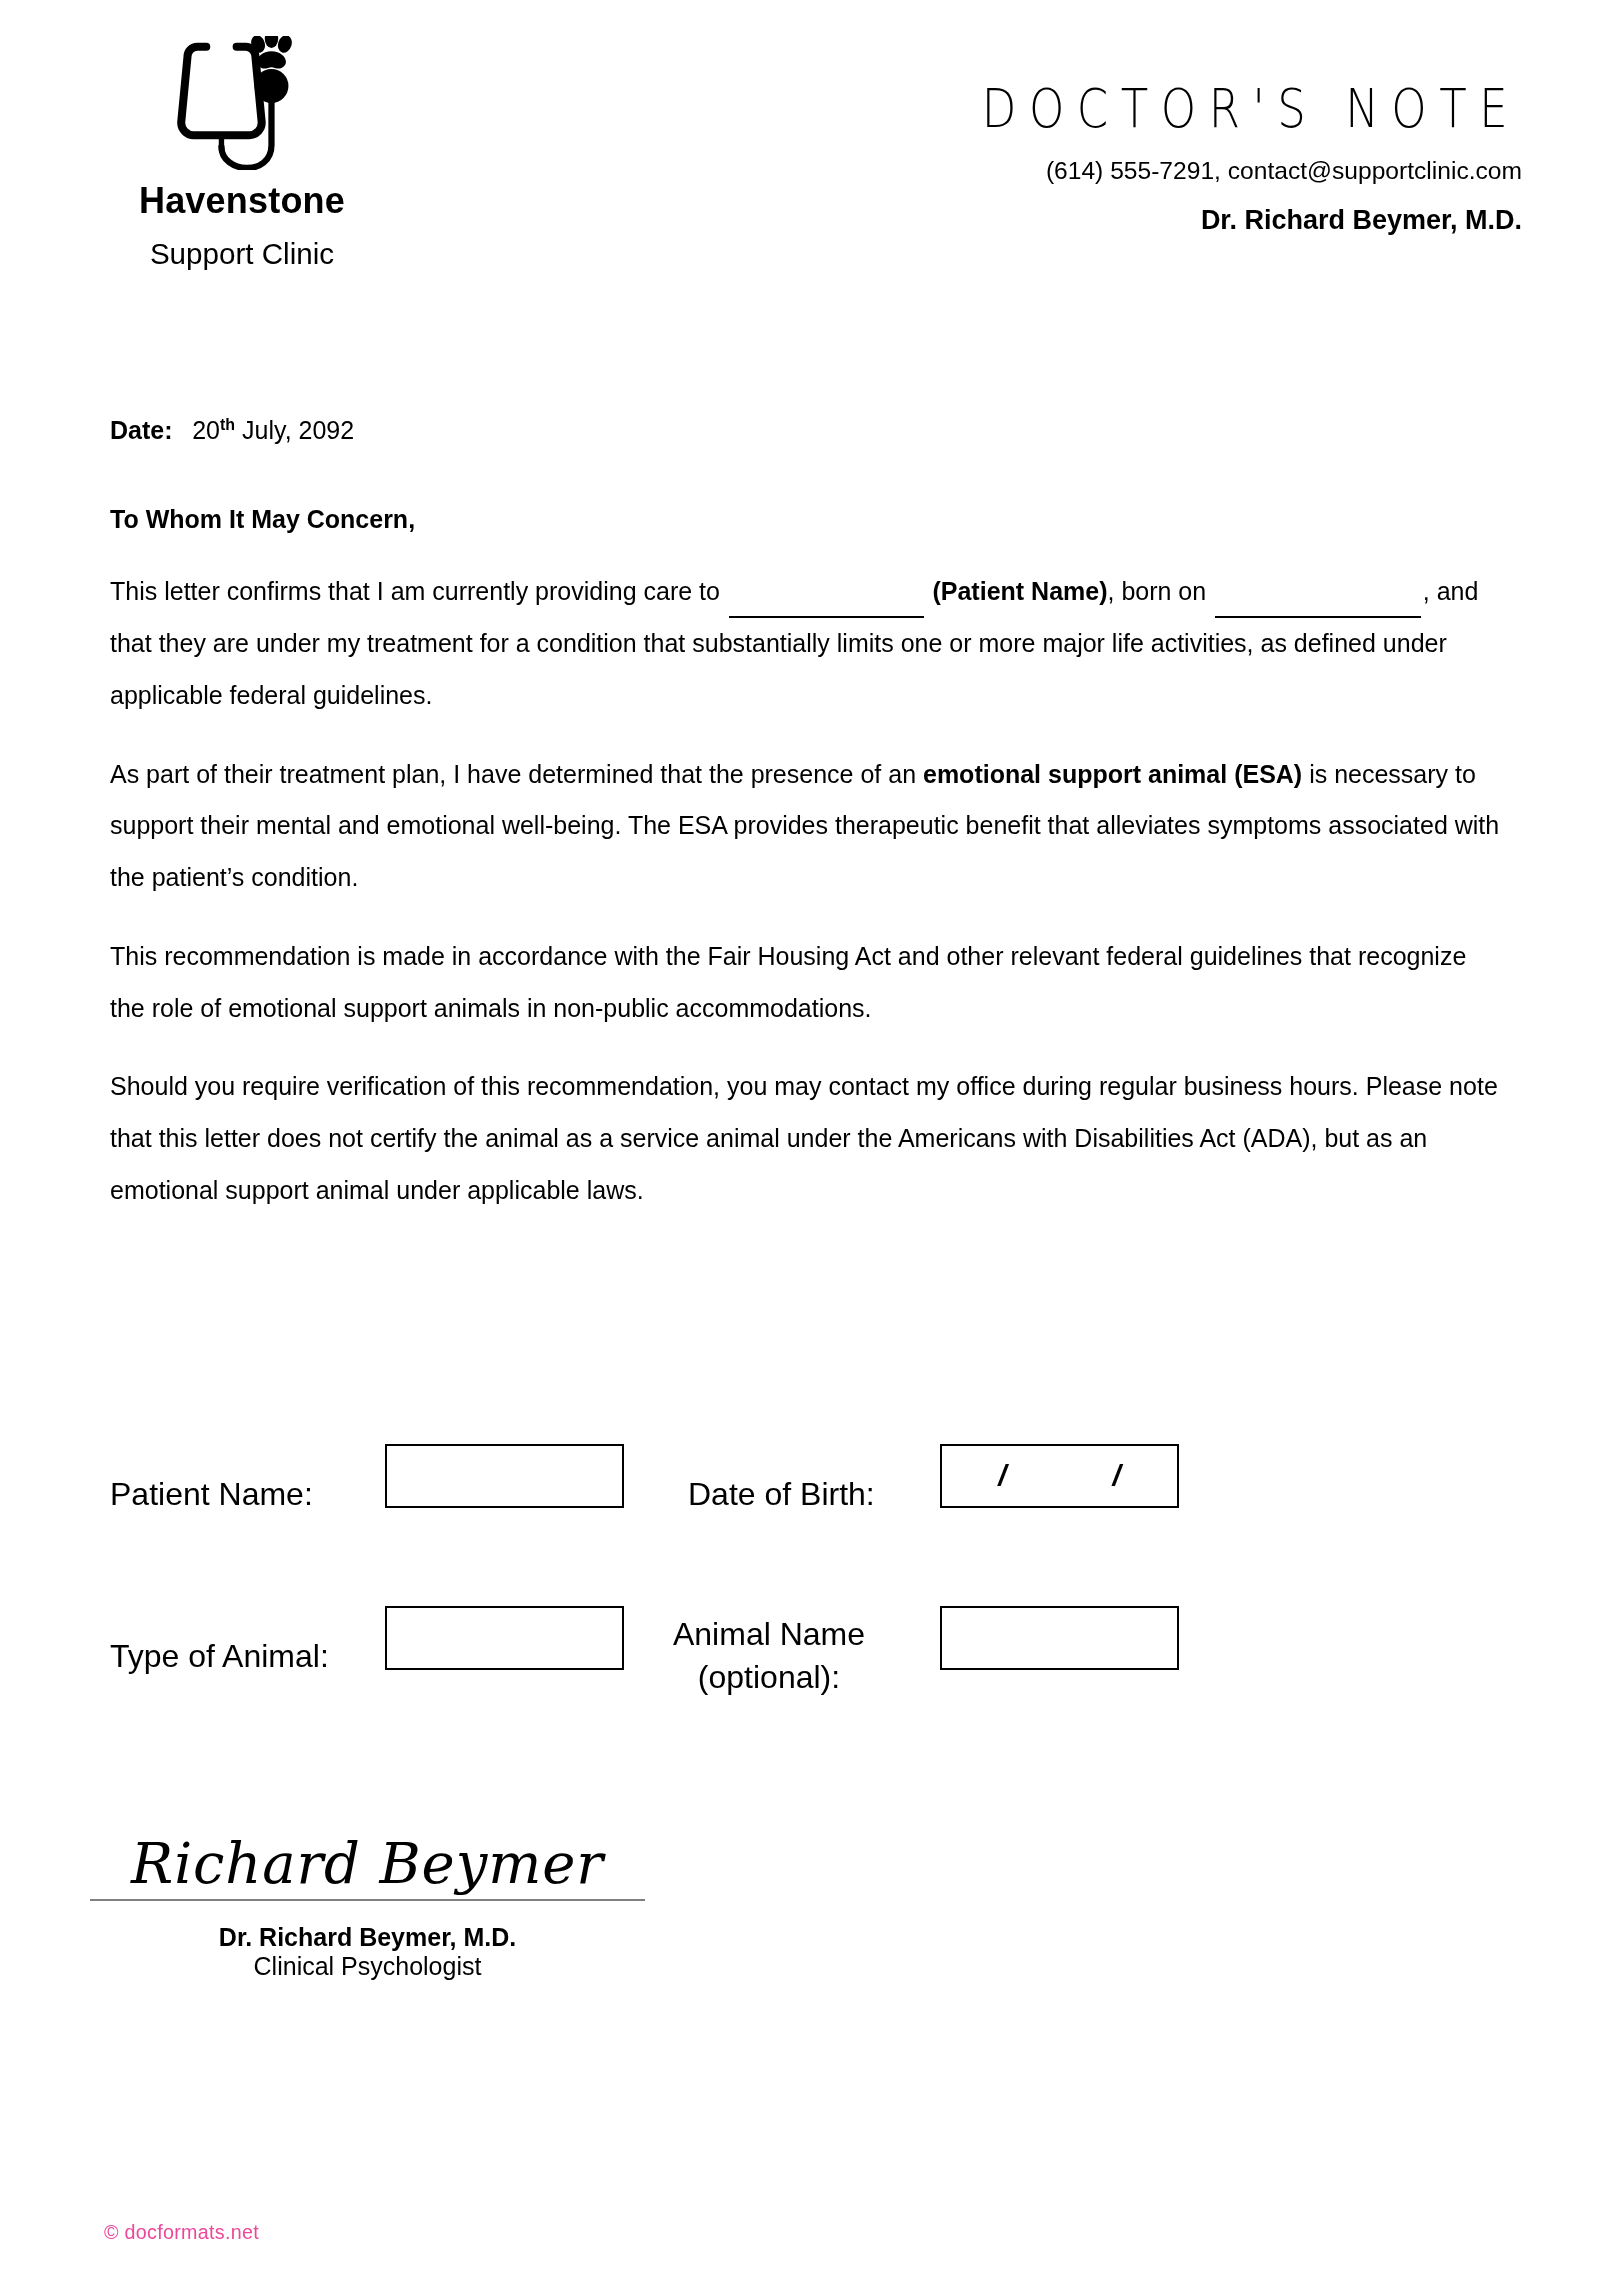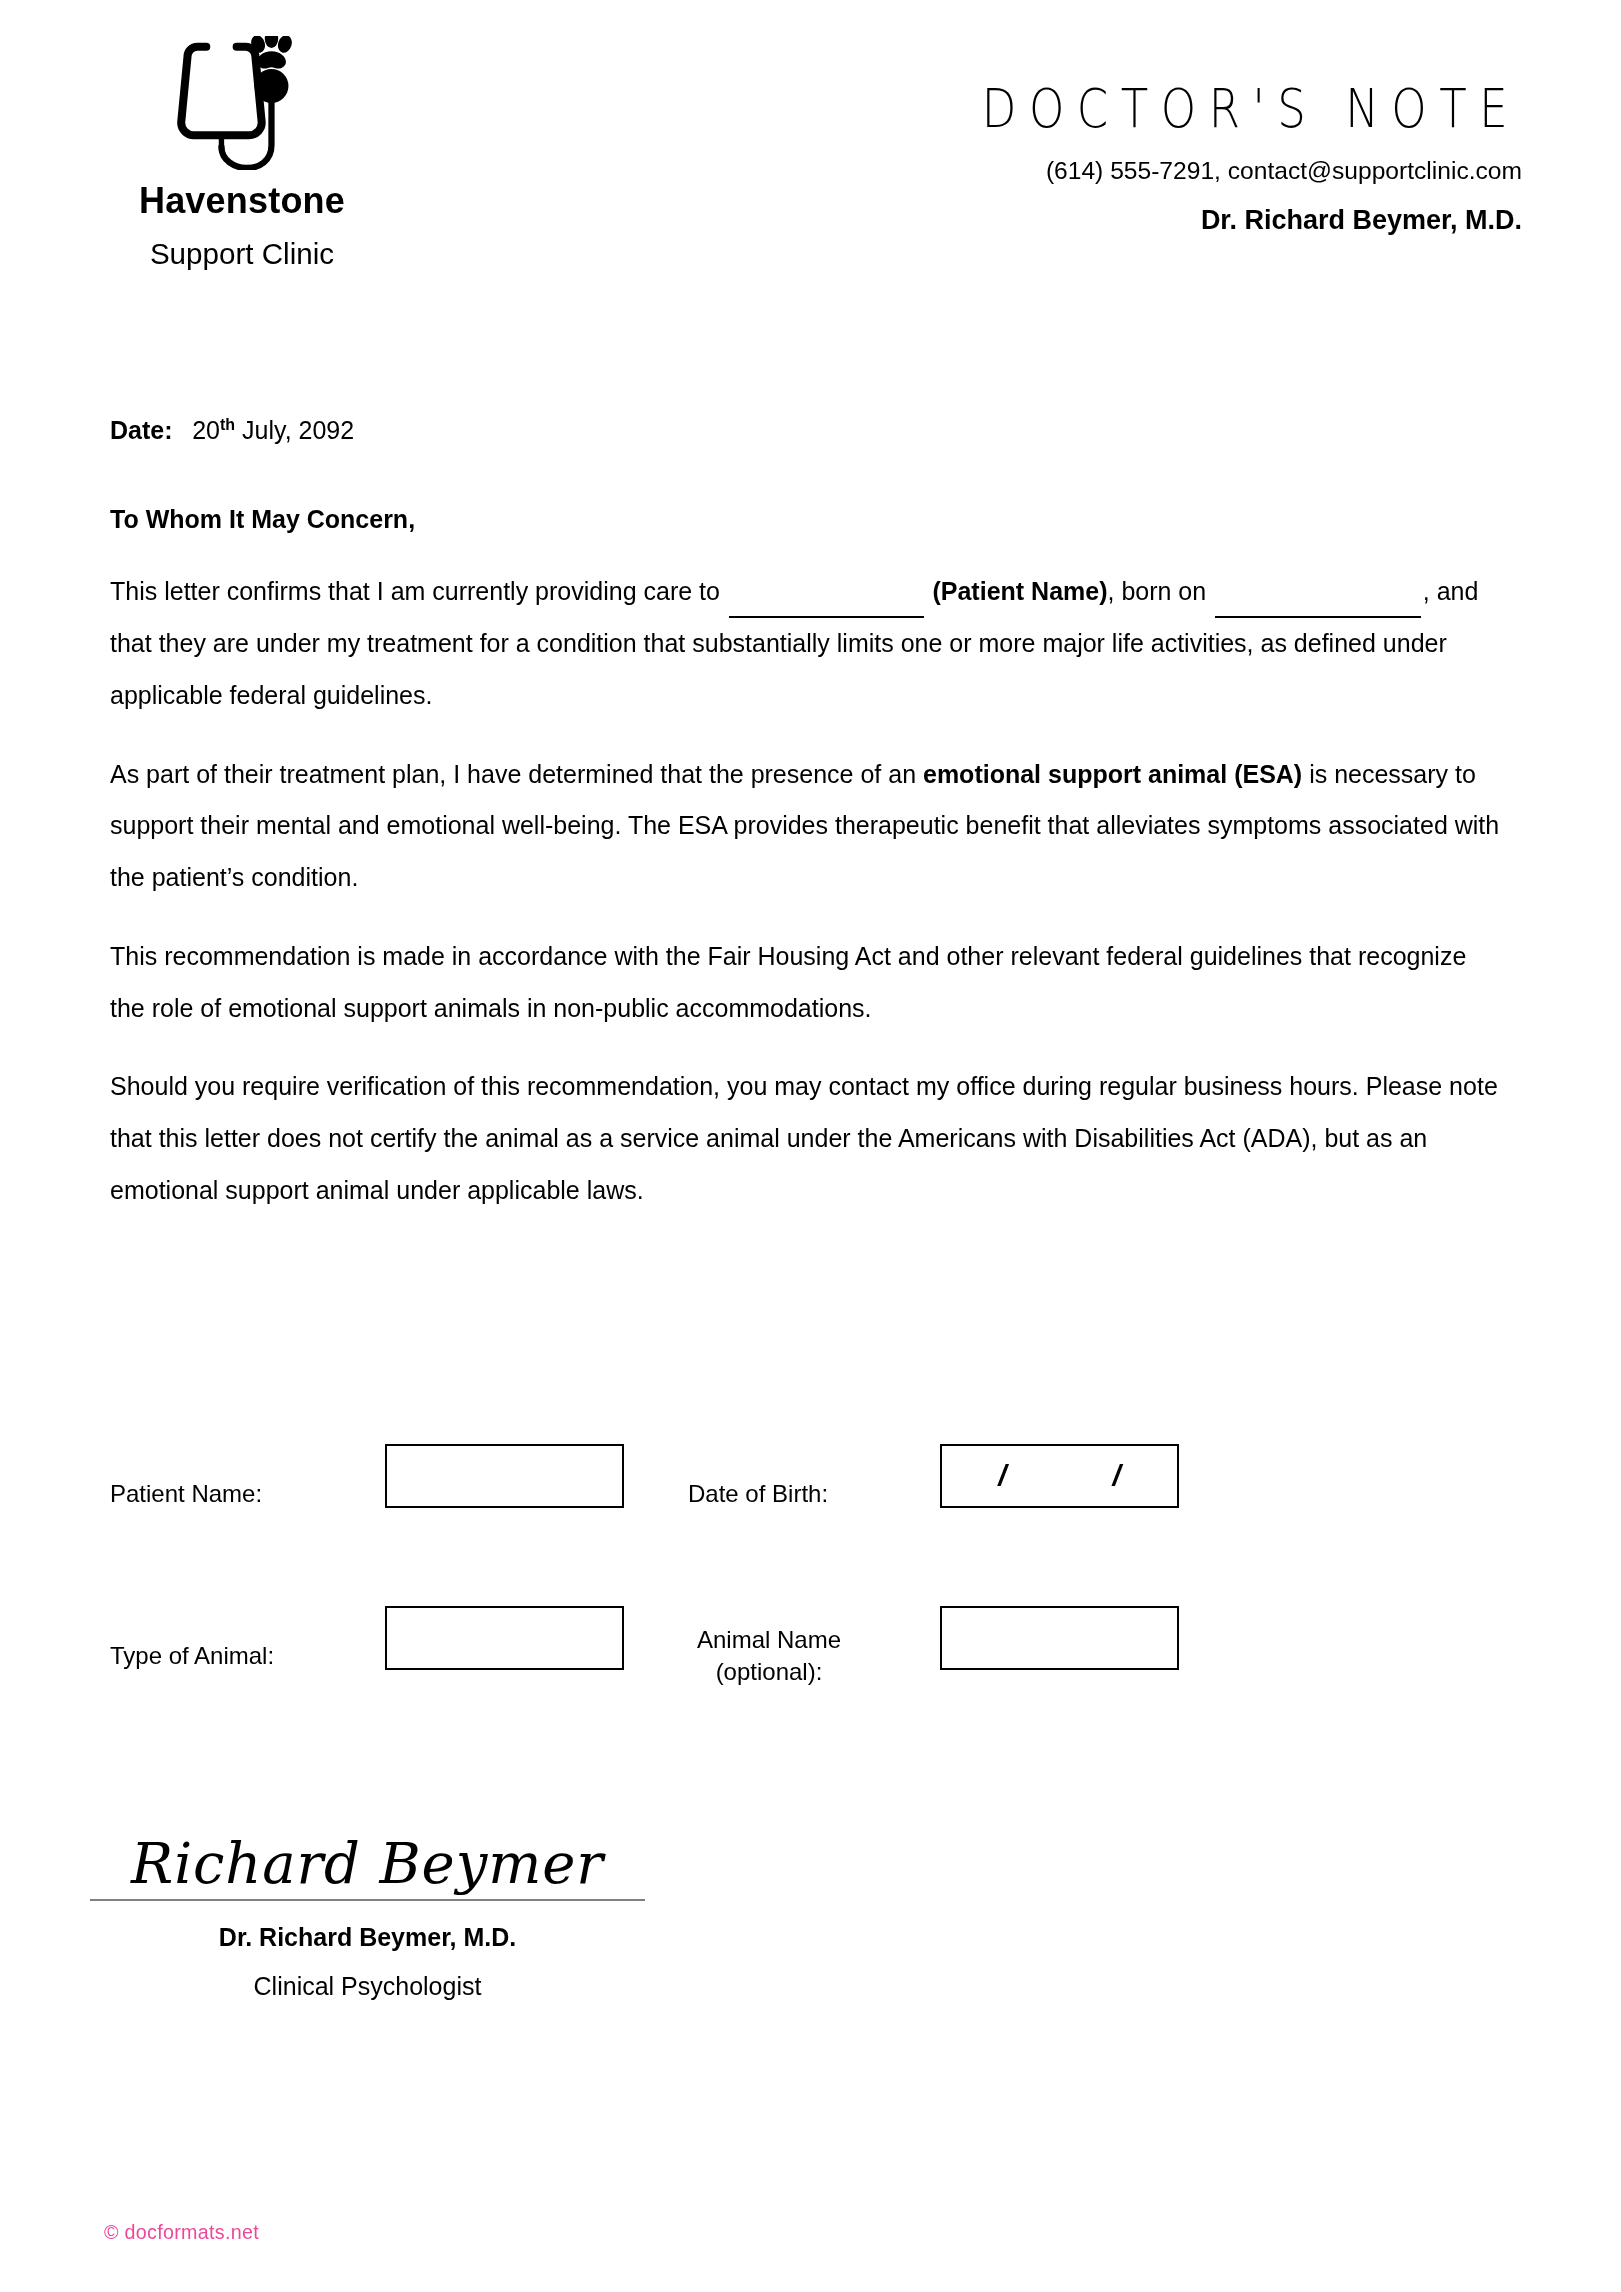--- a/index.html
+++ b/index.html
@@ -148,21 +148,21 @@
     top: 1444px;
     width: 1415px;
   }
   .form-row {
     position: relative;
     height: 99px;
     margin-bottom: 63px;
   }
   .f-label {
     position: absolute;
-    font-size: 24px;
+    font-size: 32px;
     line-height: 1.25;
     top: 50%;
     transform: translateY(-50%);
     white-space: nowrap;
   }
   .f-label.two-line { white-space: normal; text-align: center; line-height: 1.35; }
   .f-box {
     position: absolute;
     border: 2.2px solid #000;
     background: #fff;
@@ -217,21 +217,21 @@
   }
   .sign-name {
     font-size: 25px;
     font-weight: bold;
     margin-top: 23px;
     line-height: 1.1;
   }
   .sign-role {
     font-size: 25px;
     font-weight: normal;
-    margin-top: 22px;
+    margin-top: 2px;
     line-height: 1.1;
   }
 
   
   .footer {
     position: absolute;
     left: 104px;
     top: 2221px;
     font-size: 19.7px;
     color: #ec4899;

